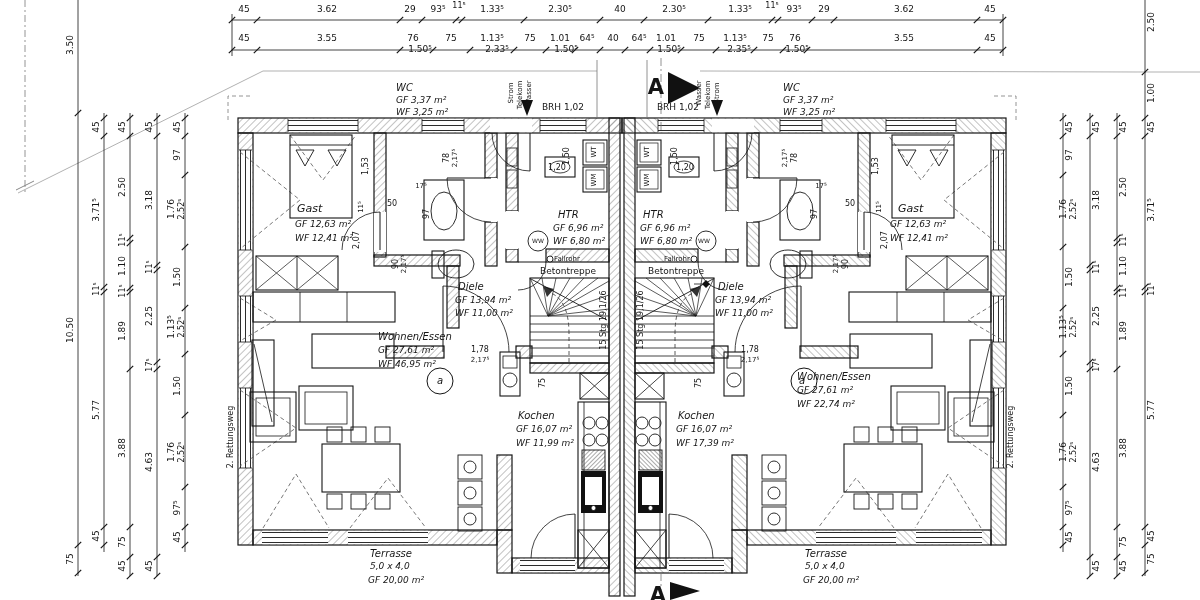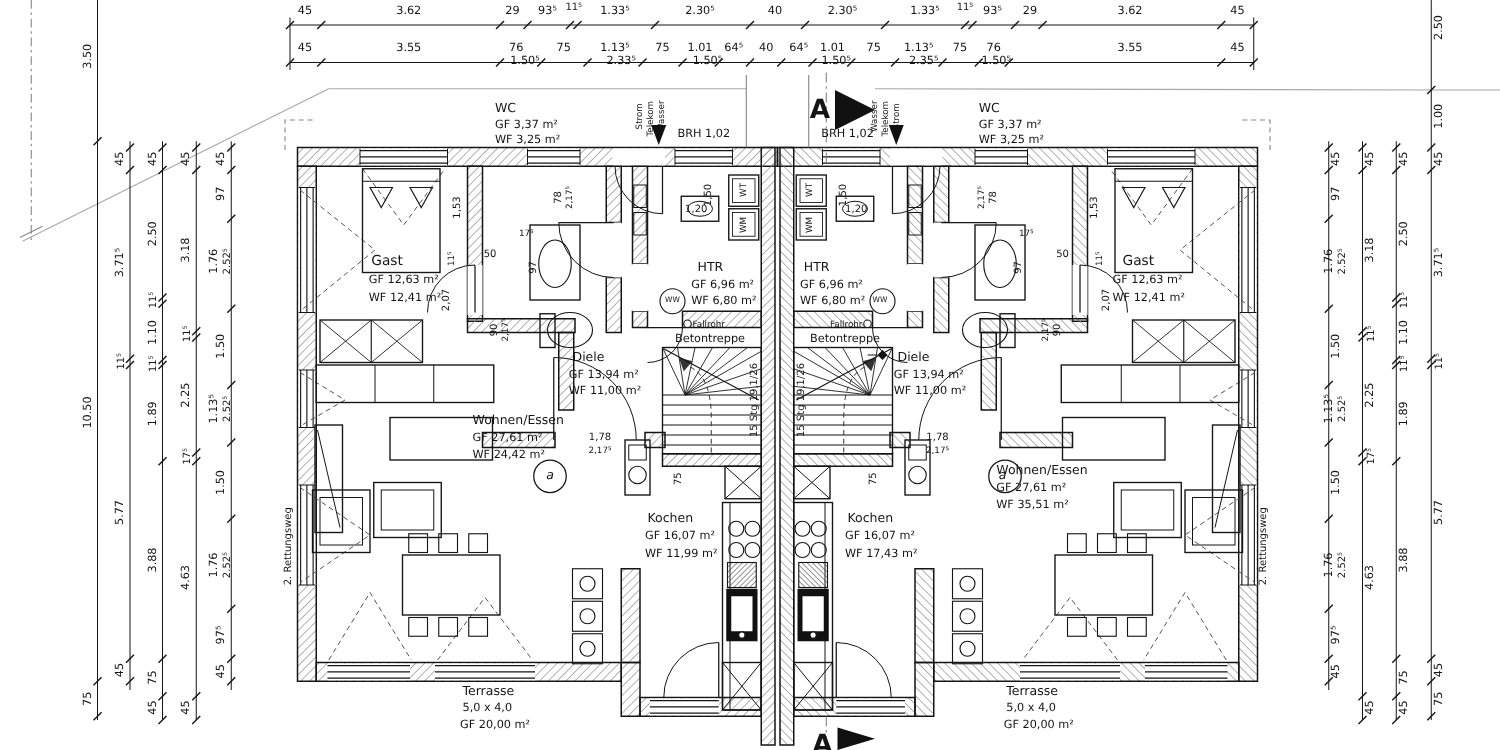--- a/index.html
+++ b/index.html
@@ -2,21 +2,21 @@
 <html><head>
 <meta charset="utf-8">
 <style>
   html,body{margin:0;padding:0;background:#e8e8e8;}
   .stage{position:relative;width:1200px;height:600px;background:#ffffff;overflow:hidden;
          font-family:"DejaVu Sans",sans-serif;color:#111;}
   svg{position:absolute;left:0;top:0;}
   #labels{position:absolute;left:0;top:0;width:1200px;height:600px;z-index:5;}
   .lbl{position:absolute;transform:translate(-50%,-50%);white-space:pre;color:#151515;line-height:1.02;}
   .rot{transform:translate(-50%,-50%) rotate(-90deg);}
-  .al{transform:translate(0,-50%);}
+  .al{transform:translate(0,-50%);font-style:italic;}
   .bd{font-weight:bold;}
   .it{font-style:italic;}
 </style>
 </head>
 <body>
 
 <div class="stage">
   <svg id="plan" width="1200" height="600" viewBox="0 0 1200 600">
     <defs>
       <pattern id="hatch" width="5" height="5" patternUnits="userSpaceOnUse" patternTransform="rotate(45)">
@@ -522,30 +522,30 @@
       <span class="lbl al" style="left: 640px; top: 229px; font-size: 9px;">GF 6,96 m²</span>
       <span class="lbl al" style="left: 640px; top: 242px; font-size: 9px;">WF 6,80 m²</span>
       <span class="lbl al" style="left: 458px; top: 287px; font-size: 10px;">Diele</span>
       <span class="lbl al" style="left: 455px; top: 301px; font-size: 9px;">GF 13,94 m²</span>
       <span class="lbl al" style="left: 455px; top: 314px; font-size: 9px;">WF 11,00 m²</span>
       <span class="lbl al" style="left: 718px; top: 287px; font-size: 10px;">Diele</span>
       <span class="lbl al" style="left: 715px; top: 301px; font-size: 9px;">GF 13,94 m²</span>
       <span class="lbl al" style="left: 715px; top: 314px; font-size: 9px;">WF 11,00 m²</span>
       <span class="lbl al" style="left: 378px; top: 337px; font-size: 10px;">Wohnen/Essen</span>
       <span class="lbl al" style="left: 378px; top: 351px; font-size: 9px;">GF 27,61 m²</span>
-      <span class="lbl al" style="left: 378px; top: 365px; font-size: 9px;">WF 24,42 m²</span>
+      <span class="lbl al" style="left: 378px; top: 365px; font-size: 9px;">WF 46,95 m²</span>
       <span class="lbl al" style="left: 797px; top: 377px; font-size: 10px;">Wohnen/Essen</span>
       <span class="lbl al" style="left: 797px; top: 391px; font-size: 9px;">GF 27,61 m²</span>
-      <span class="lbl al" style="left: 797px; top: 405px; font-size: 9px;">WF 35,51 m²</span>
+      <span class="lbl al" style="left: 797px; top: 405px; font-size: 9px;">WF 22,74 m²</span>
       <span class="lbl al" style="left: 518px; top: 416px; font-size: 10px;">Kochen</span>
       <span class="lbl al" style="left: 516px; top: 430px; font-size: 9px;">GF 16,07 m²</span>
       <span class="lbl al" style="left: 516px; top: 444px; font-size: 9px;">WF 11,99 m²</span>
       <span class="lbl al" style="left: 678px; top: 416px; font-size: 10px;">Kochen</span>
       <span class="lbl al" style="left: 676px; top: 430px; font-size: 9px;">GF 16,07 m²</span>
-      <span class="lbl al" style="left: 676px; top: 444px; font-size: 9px;">WF 17,43 m²</span>
+      <span class="lbl al" style="left: 676px; top: 444px; font-size: 9px;">WF 17,39 m²</span>
       <span class="lbl al" style="left: 370px; top: 554px; font-size: 10px;">Terrasse</span>
       <span class="lbl al" style="left: 370px; top: 567px; font-size: 9px;">5,0 x 4,0</span>
       <span class="lbl al" style="left: 368px; top: 581px; font-size: 9px;">GF 20,00 m²</span>
       <span class="lbl al" style="left: 805px; top: 554px; font-size: 10px;">Terrasse</span>
       <span class="lbl al" style="left: 805px; top: 567px; font-size: 9px;">5,0 x 4,0</span>
       <span class="lbl al" style="left: 803px; top: 581px; font-size: 9px;">GF 20,00 m²</span>
       <span class="lbl rot" style="left: 512px; top: 93px; font-size: 7px;">Strom</span>
       <span class="lbl rot" style="left: 521px; top: 95px; font-size: 7px;">Telekom</span>
       <span class="lbl rot" style="left: 530px; top: 93px; font-size: 7px;">Wasser</span>
       <span class="lbl rot" style="left: 700px; top: 93px; font-size: 7px;">Wasser</span>

